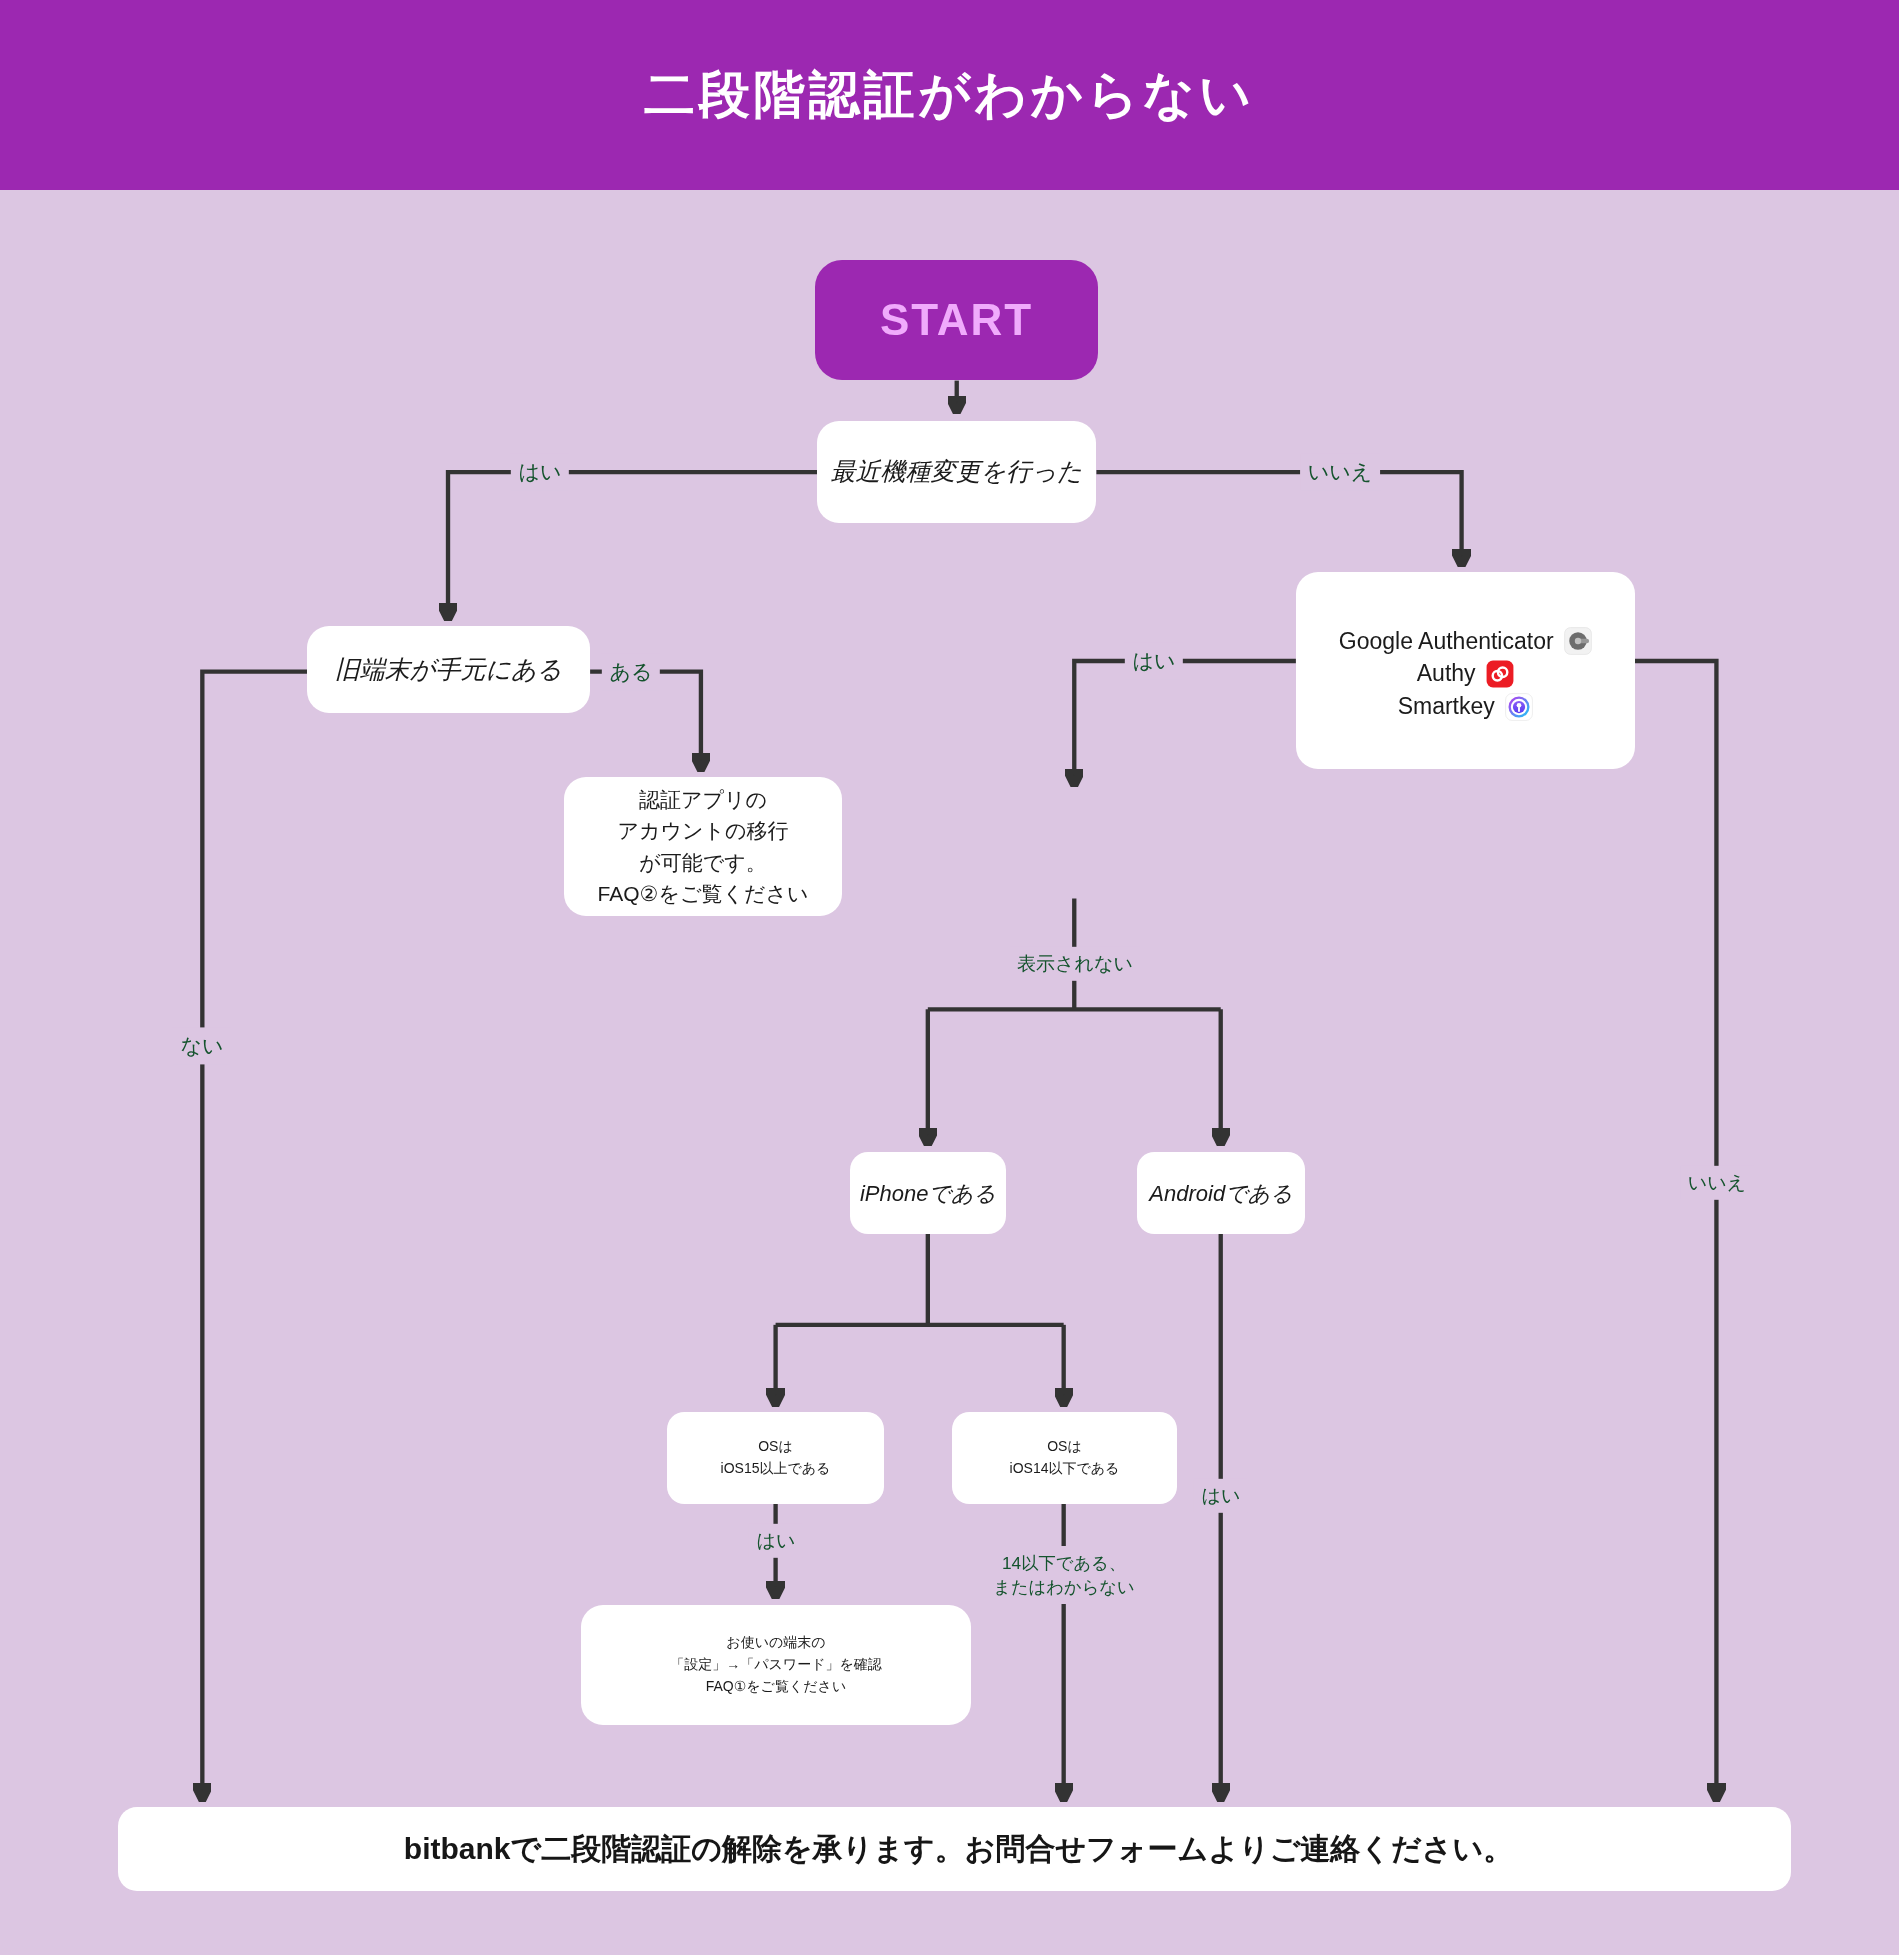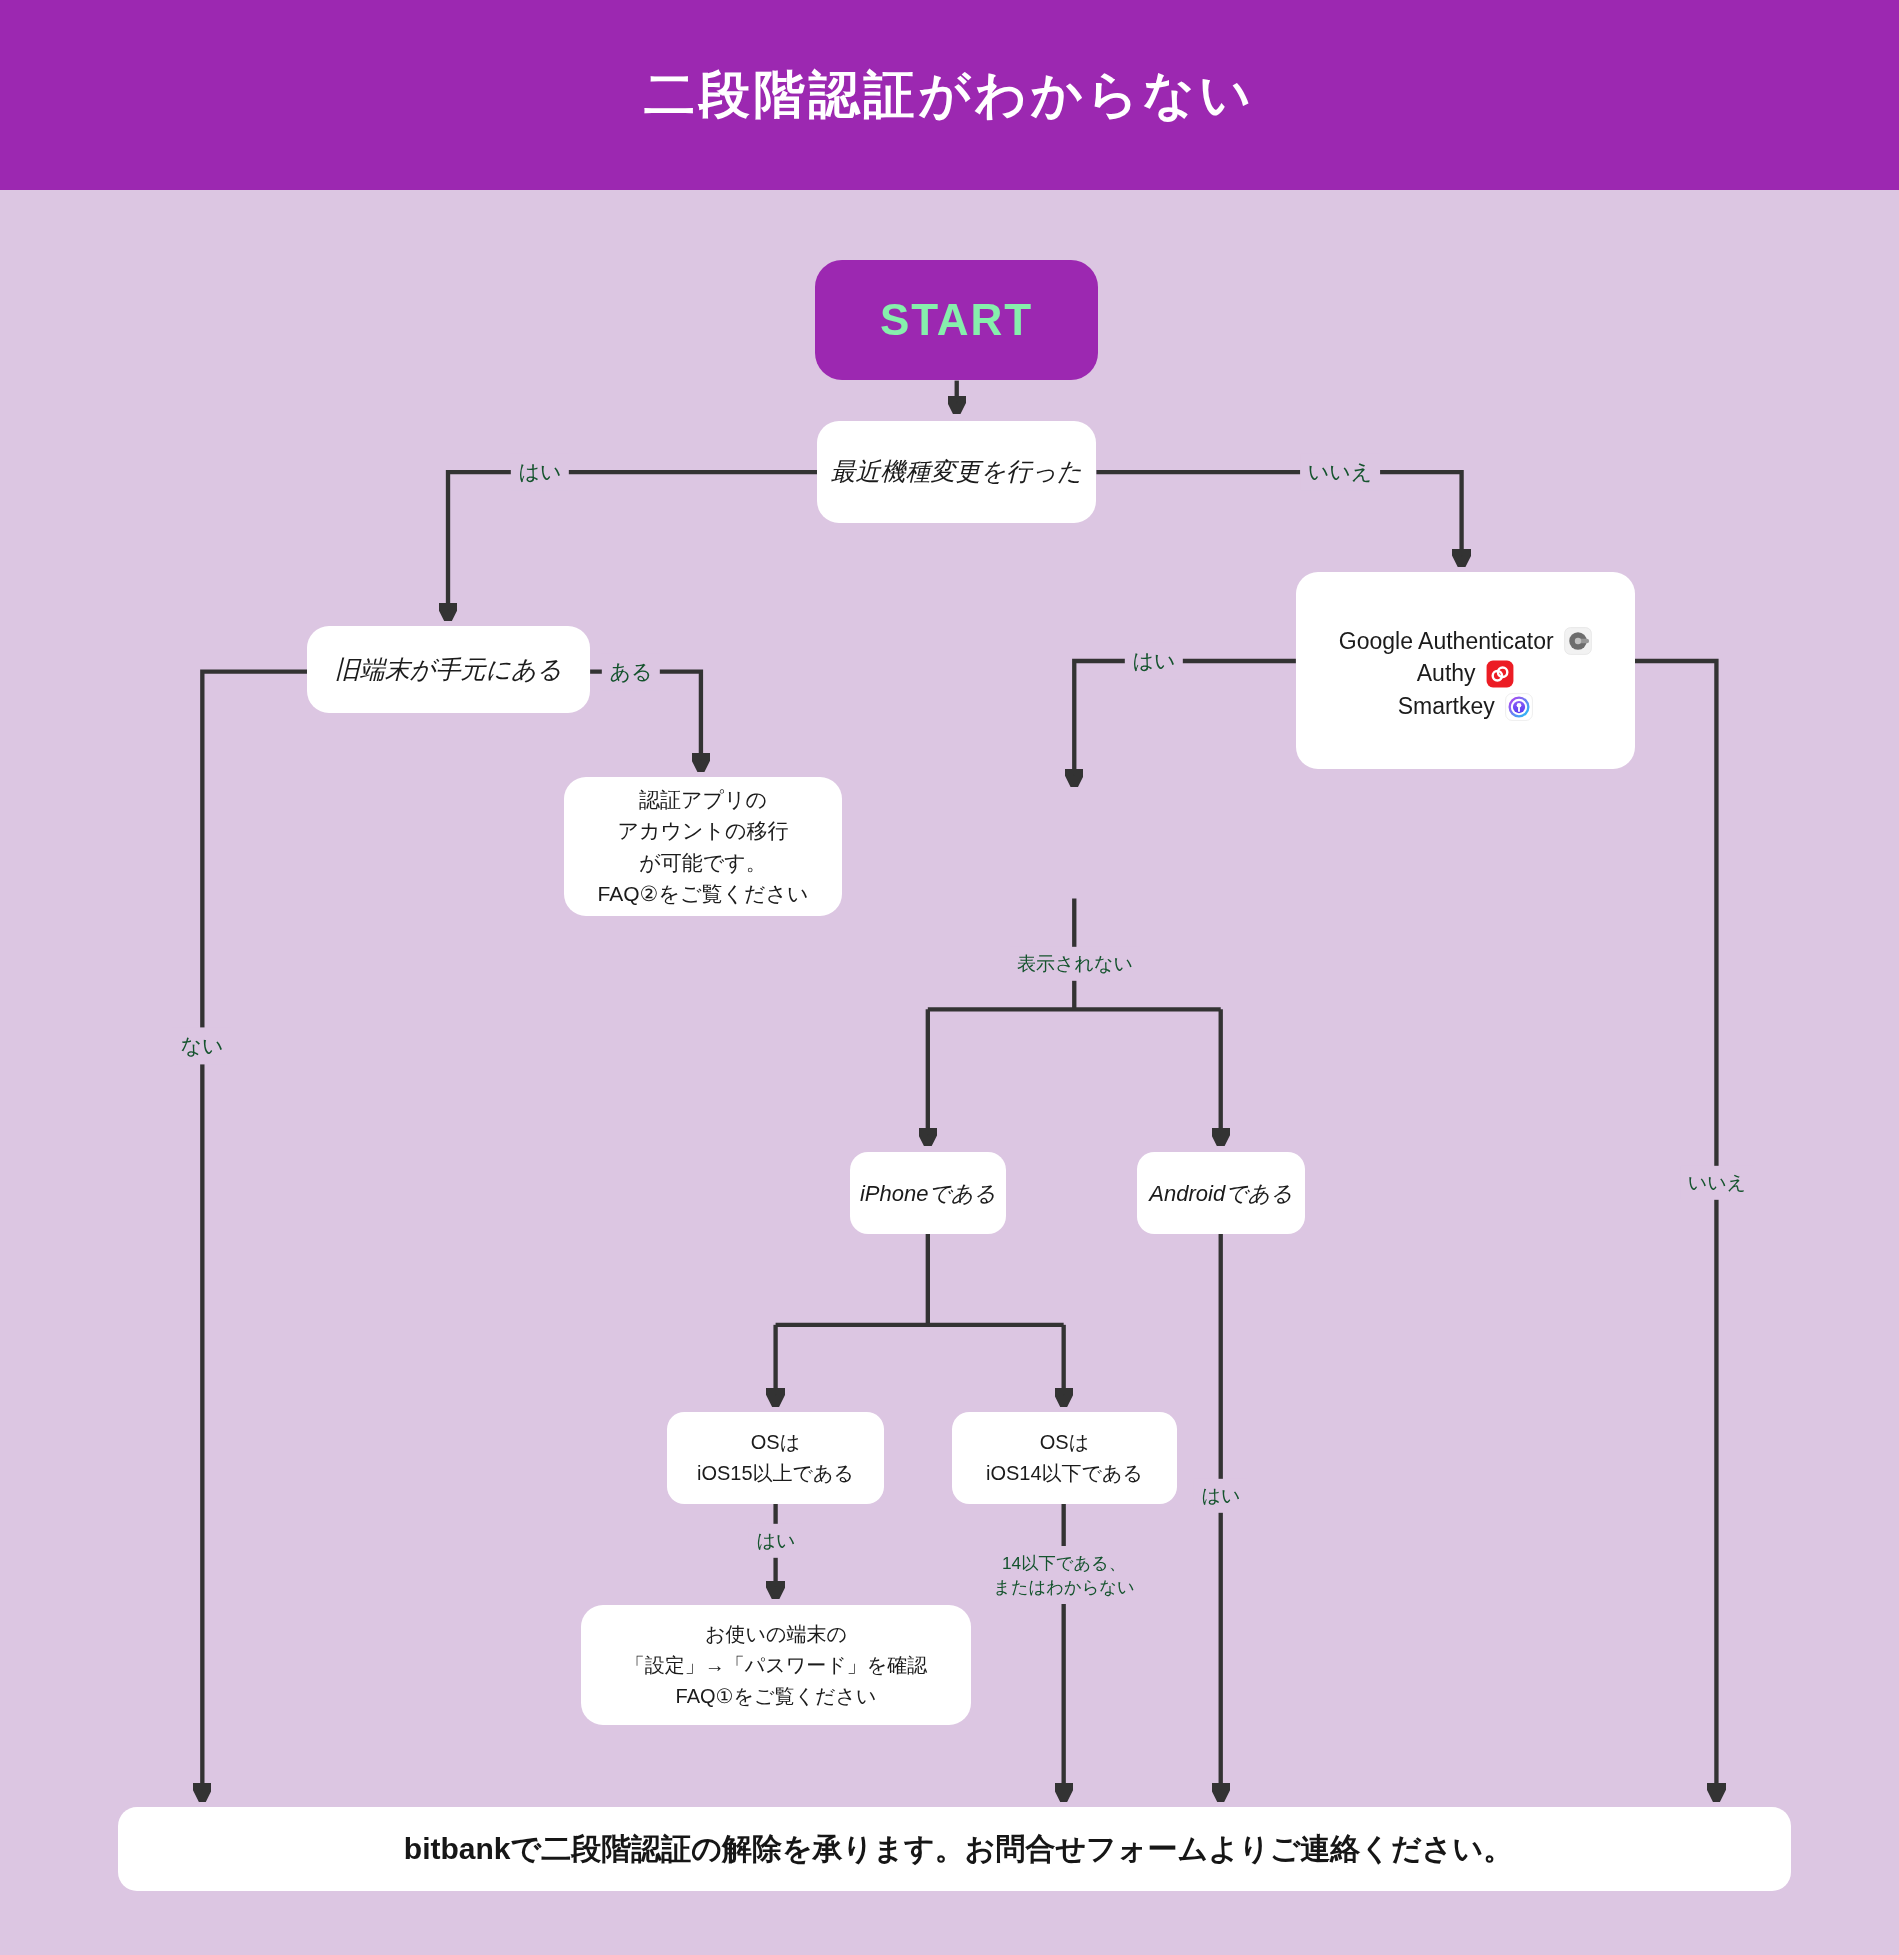--- a/index.html
+++ b/index.html
@@ -16,26 +16,26 @@
   }
   .edges{position:absolute;left:0;top:0;width:1899px;height:1955px;pointer-events:none;}
   .edges path{fill:none;stroke:#333;stroke-width:9;}
   .node{
     position:absolute;background:#fff;border-radius:22px;
     display:flex;flex-direction:column;align-items:center;justify-content:center;
     text-align:center;color:#1b1b1b;
   }
   .node .txt{white-space:pre-line;line-height:1.5;}
   .start{
-    background:#9C28B1;color:#86efac;font-weight:bold;font-size:44px;border-radius:27px;
+    background:#9C28B1;color:#f0abfc;font-weight:bold;font-size:44px;border-radius:27px;
     letter-spacing:1.9px;flex-direction:row;text-align:center;
   }
   .f52 .txt{font-size:25px;font-style:italic;}
   .f48 .txt{font-size:23px;}
-  .f46 .txt{font-size:20px;line-height:1.55;}
+  .f46 .txt{font-size:14px;line-height:1.55;}
   .f44 .txt{font-size:21px;line-height:1.5;}
   .apps{display:flex;flex-direction:column;gap:4.8px;margin-top:6.7px;}
   .app-row{display:flex;align-items:center;justify-content:center;gap:10.6px;font-size:23px;color:#1b1b1b;}
   .app-icon{width:28px;height:28px;flex:0 0 auto;}
   .bar{
     position:absolute;background:#fff;border-radius:19px;
     display:flex;align-items:center;justify-content:center;text-align:center;
     font-size:30px;font-weight:bold;color:#161616;padding-left:8px;
   }
   .edge-label{

